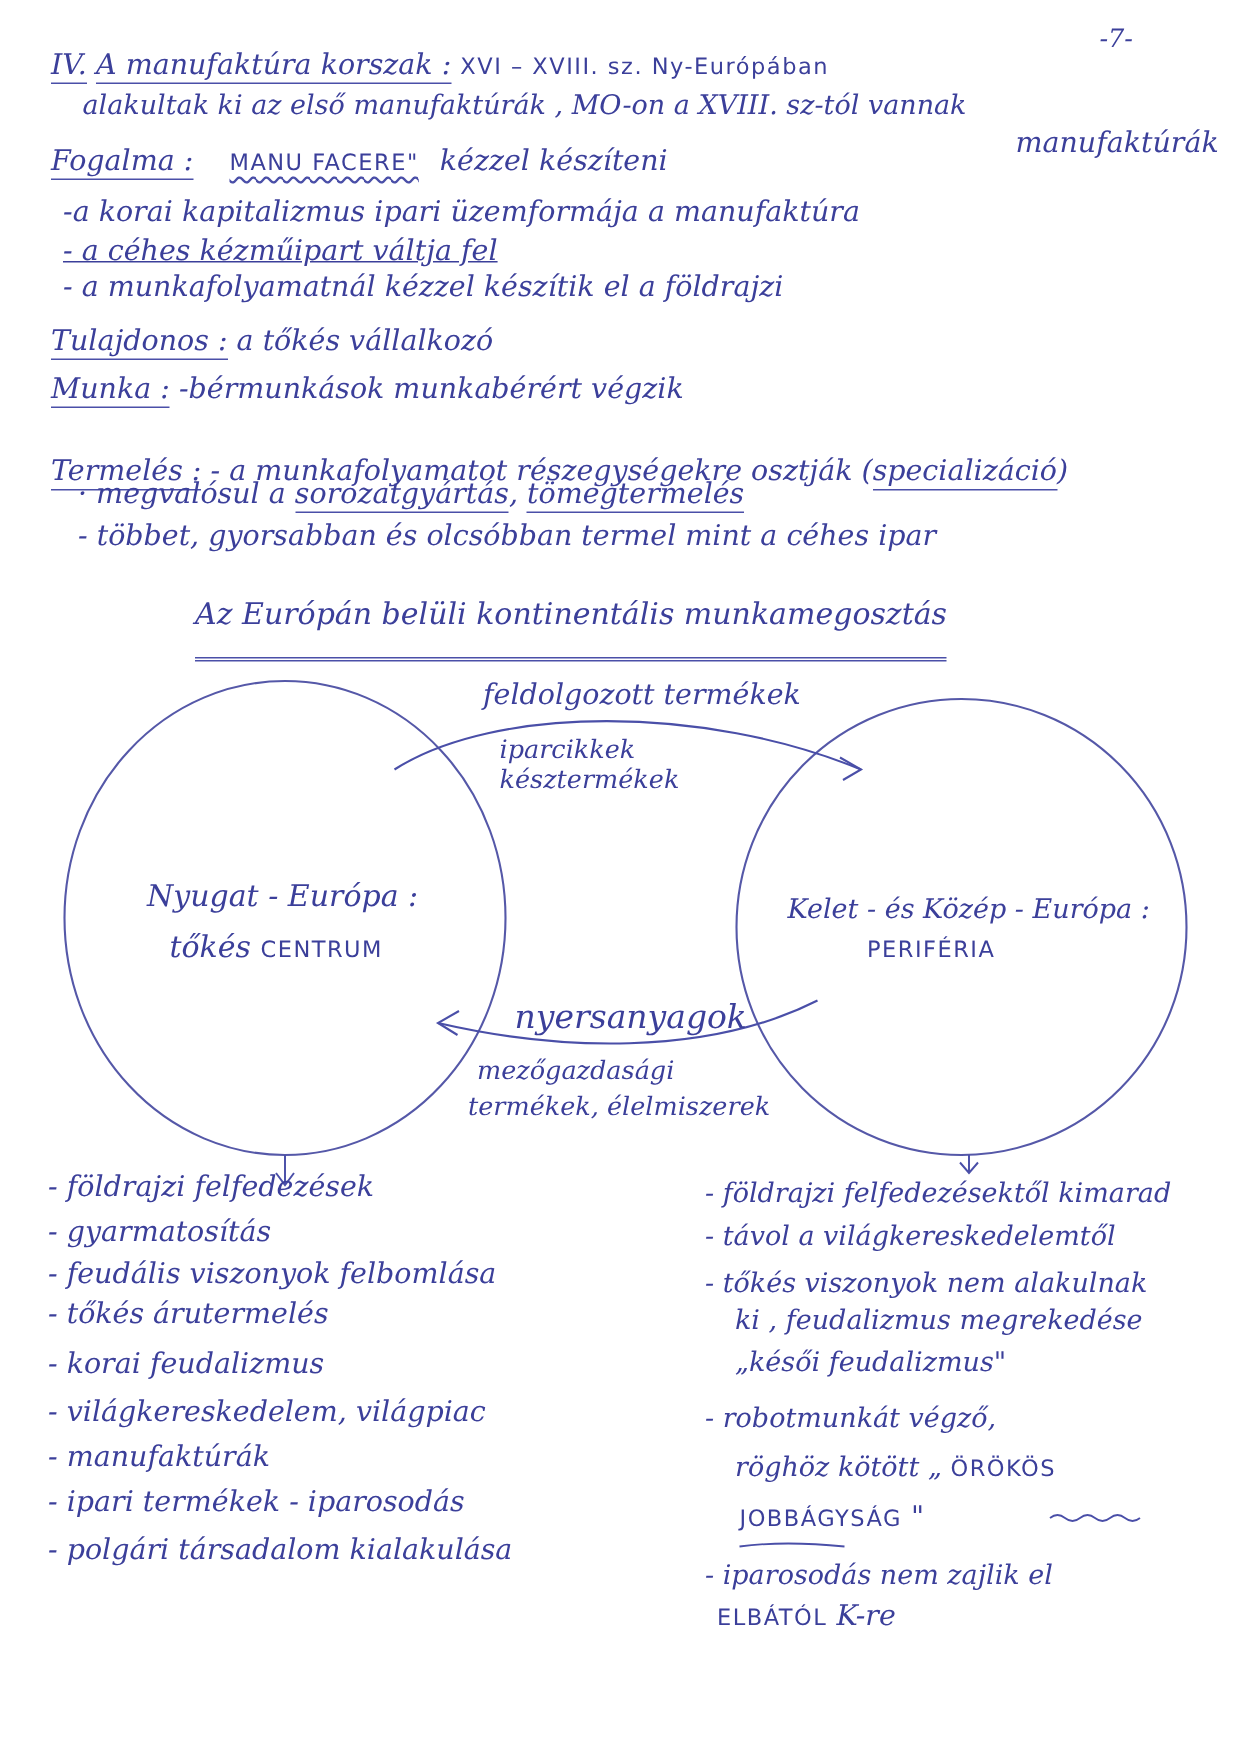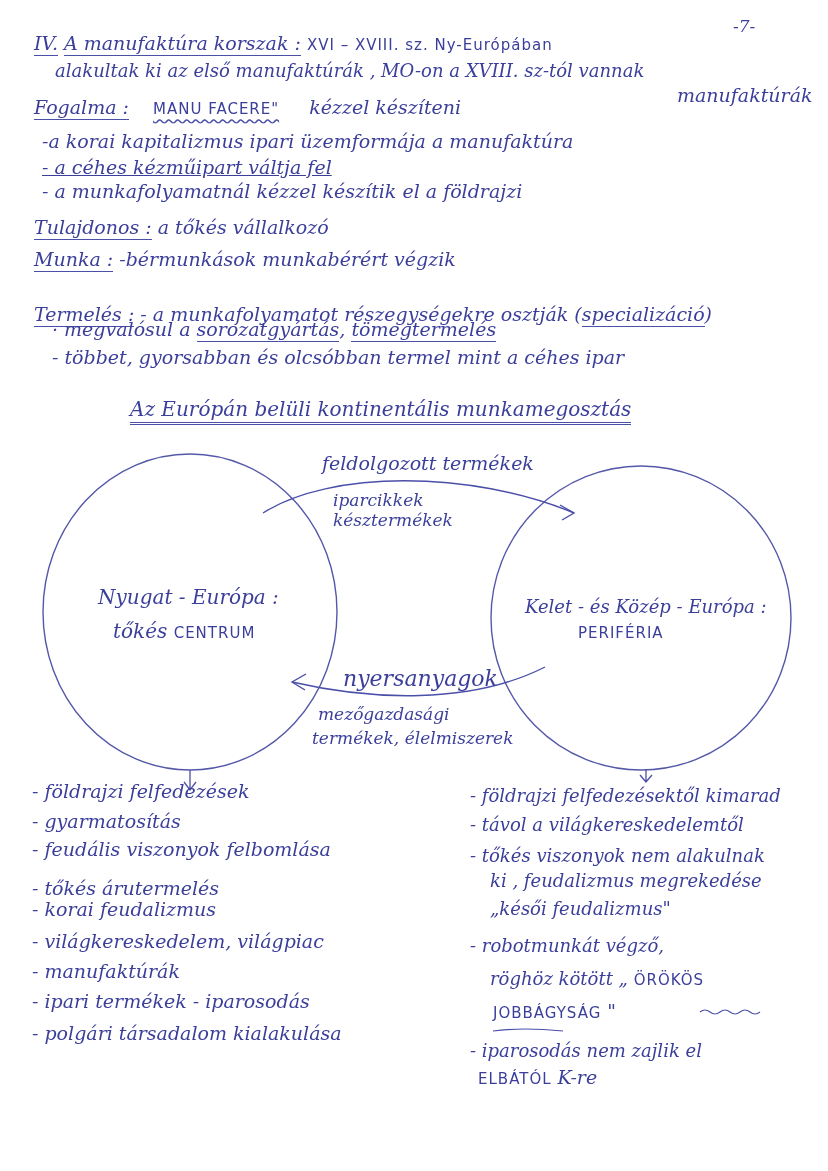--- a/index.html
+++ b/index.html
@@ -4,21 +4,21 @@
   <style>
     html, body { margin: 0; padding: 0; }
     body {
       width: 828px; height: 1171px; background: #ffffff; position: relative; overflow: hidden;
       font-family: "DejaVu Serif", serif; color: #3b3f9a;
     }
     .ink { color: #3b3f9a; font-style: italic; font-family: "DejaVu Serif", serif; }
     .t { position: absolute; white-space: nowrap; font-size: 19px; line-height: 22px; }
     .caps { font-style: normal; font-family: "DejaVu Sans", sans-serif; font-size: 15px; letter-spacing: 1px; }
     .ul { border-bottom: 1.5px solid #4a4fa8; padding-bottom: 1px; }
-    .dul { border-bottom: 3px double #4a4fa8; padding-bottom: 2px; }
+    .dul { border-bottom: 3px double #4a4fa8; padding-bottom: 18px; }
     .wavy { text-decoration: underline wavy #4a4fa8; text-underline-offset: 4px; }
     .pageno { position: absolute; left: 733px; top: 16px; font-size: 17px; font-style: italic; }
     svg.diagram { position: absolute; left: 0; top: 0; width: 828px; height: 1171px; pointer-events: none; }
   </style>
 </head>
 <body>
 
 <svg class="diagram" viewBox="0 0 828 1171">
 
   <ellipse cx="190" cy="612" rx="147" ry="158" fill="none" stroke="#5558a8" stroke-width="1.4"></ellipse>
@@ -45,21 +45,21 @@
   <span class="ul">IV.</span>
   <span class="ul">A manufaktúra korszak :</span>
   <span class="caps">XVI – XVIII. sz. Ny-Európában</span>
 </div>
 <div class="t ink" style="left:55px; top:60px; font-size:18px;">alakultak ki az első manufaktúrák , MO-on a XVIII. sz-tól vannak</div>
 <div class="t ink" style="left:677px; top:84px; font-size:19px;">manufaktúrák</div>
 
 <div class="t ink" style="left:34px; top:96px;">
   <span class="ul">Fogalma :</span>
   <span class="caps wavy" style="margin-left:18px;">MANU FACERE"</span>
-  <span style="margin-left:24px;text-align:center;">kézzel készíteni</span>
+  <span style="margin-left:8px;text-align:center;">kézzel készíteni</span>
 </div>
 <div class="t ink" style="left:42px; top:130px;">-a korai kapitalizmus ipari üzemformája a manufaktúra</div>
 <div class="t ink" style="left:42px; top:156px;text-decoration:underline;">- a céhes kézműipart váltja fel</div>
 <div class="t ink" style="left:42px; top:180px;">- a munkafolyamatnál kézzel készítik el a földrajzi</div>
 
 <div class="t ink" style="left:34px; top:216px;">
   <span class="ul">Tulajdonos :</span>
   <span>a tőkés vállalkozó</span>
 </div>
 
@@ -95,21 +95,21 @@
 <div class="t ink caps" style="left:578px; top:622px;">PERIFÉRIA</div>
 
 <div class="t ink" style="left:343px; top:668px; font-size:22px;">nyersanyagok</div>
 <div class="t ink" style="left:318px; top:704px; font-size:17px; line-height:20px;">mezőgazdasági</div>
 <div class="t ink" style="left:312px; top:728px; font-size:17px; line-height:20px;">termékek, élelmiszerek</div>
 
 <div>
   <div class="t ink" style="left:32px; top:780px;">- földrajzi felfedezések</div>
   <div class="t ink" style="left:32px; top:810px;">- gyarmatosítás</div>
   <div class="t ink" style="left:32px; top:838px;">- feudális viszonyok felbomlása</div>
-  <div class="t ink" style="left:32px; top:865px;margin-top:12px;">- tőkés árutermelés</div>
+  <div class="t ink" style="left:32px; top:865px;">- tőkés árutermelés</div>
   <div class="t ink" style="left:32px; top:898px;">- korai feudalizmus</div>
   <div class="t ink" style="left:32px; top:930px;">- világkereskedelem, világpiac</div>
   <div class="t ink" style="left:32px; top:960px;">- manufaktúrák</div>
   <div class="t ink" style="left:32px; top:990px;">- ipari termékek - iparosodás</div>
   <div class="t ink" style="left:32px; top:1022px;">- polgári társadalom kialakulása</div>
 </div>
 
 <div>
   <div class="t ink" style="left:470px; top:785px; font-size:18px;">- földrajzi felfedezésektől kimarad</div>
   <div class="t ink" style="left:470px; top:814px; font-size:18px;">- távol a világkereskedelemtől</div>

